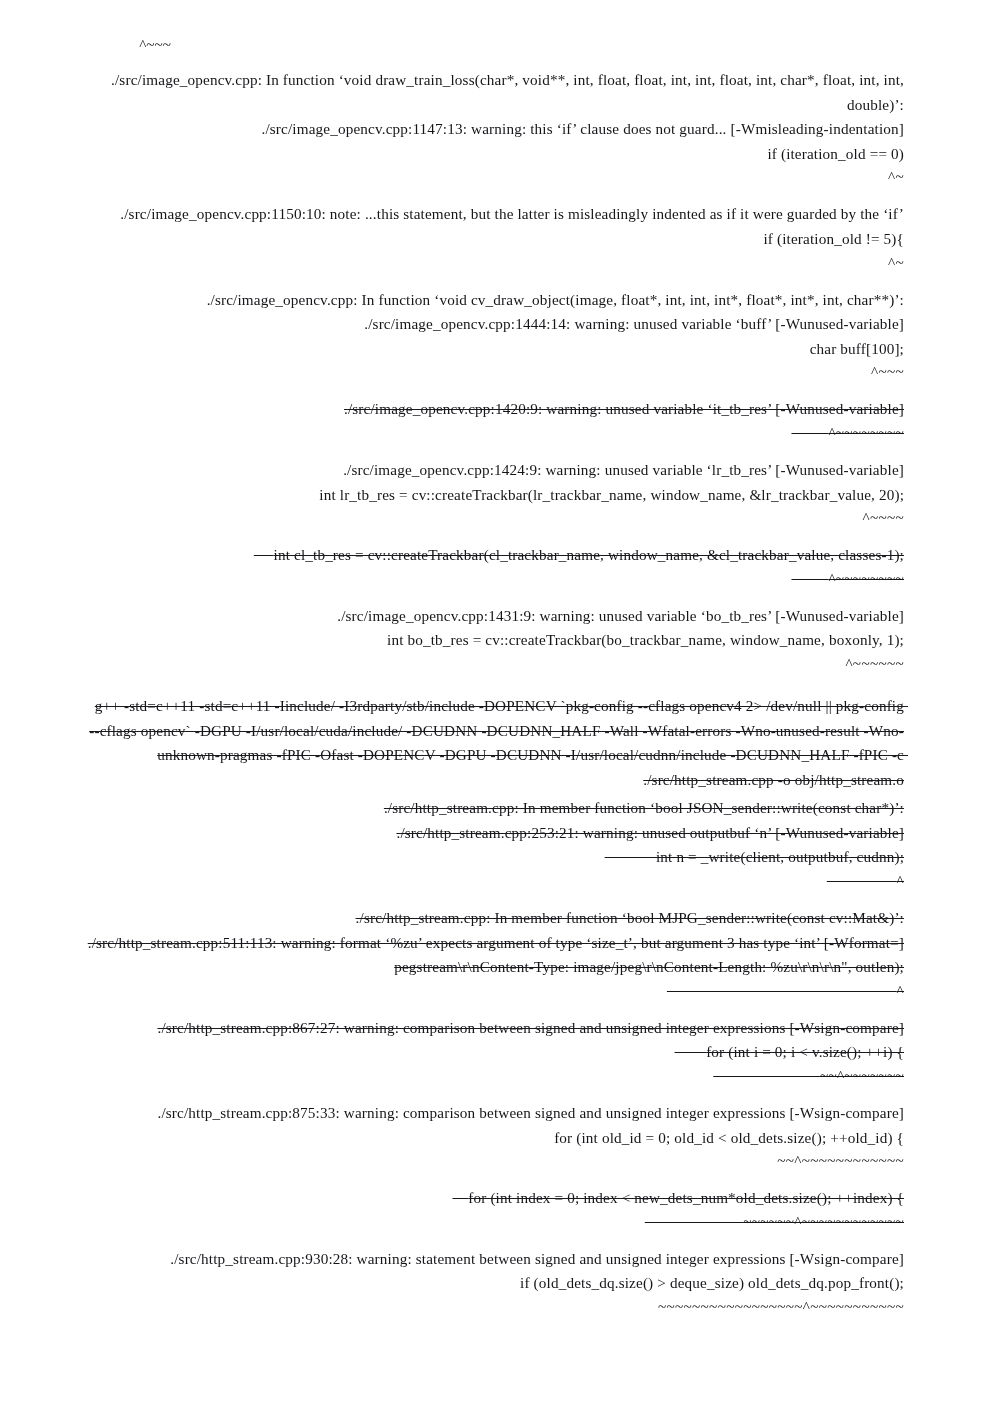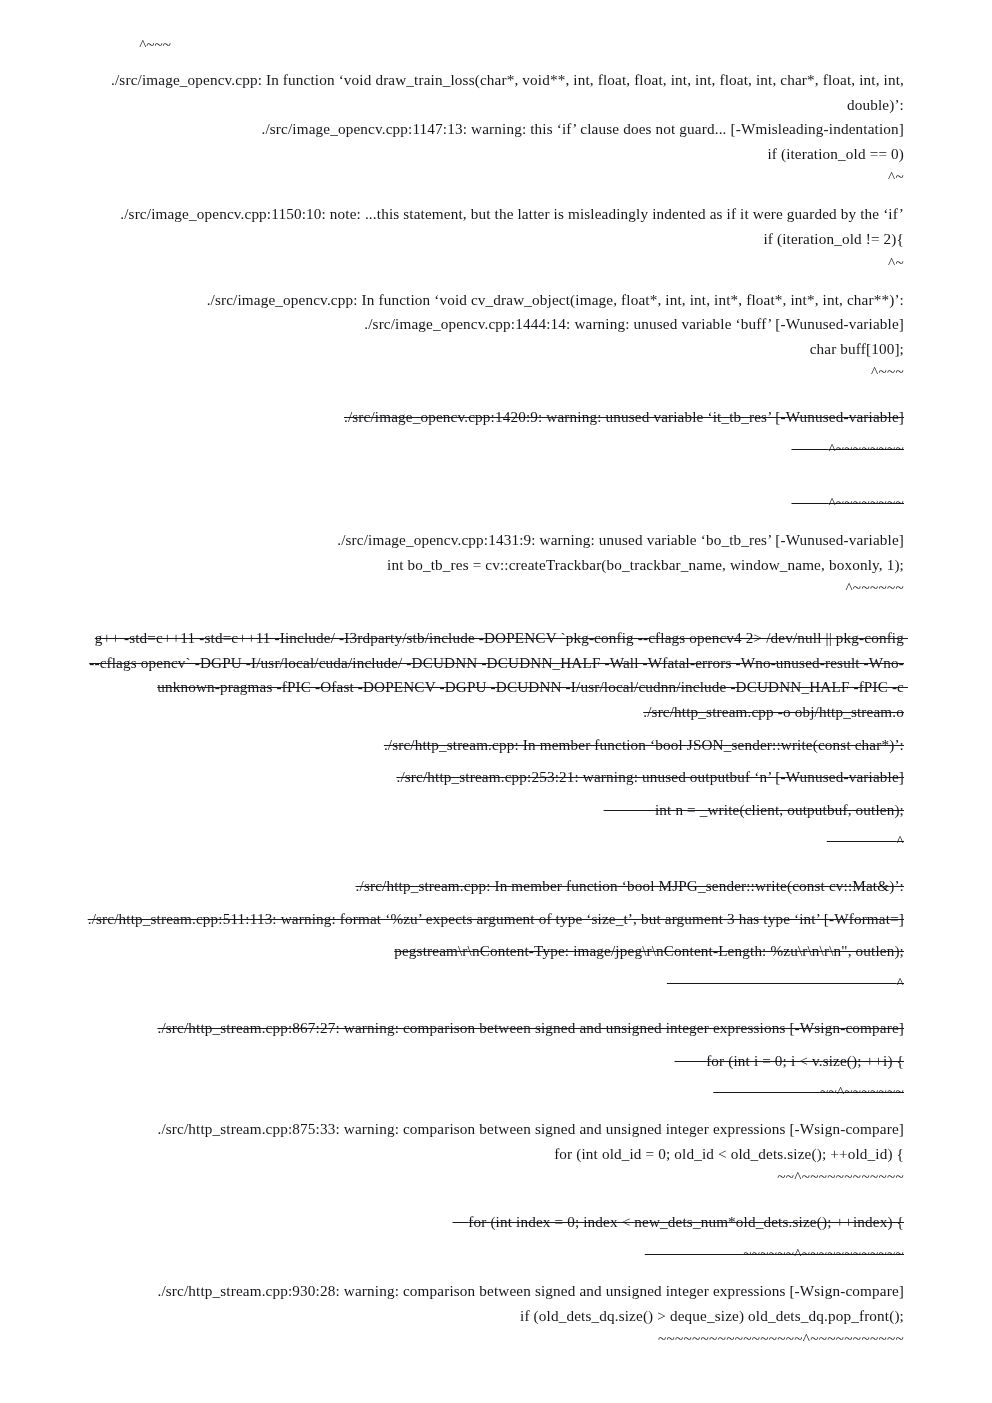--- a/index.html
+++ b/index.html
@@ -43,21 +43,20 @@
     text-align: right;
     margin: 0;
     letter-spacing: 0.01em;
   }
 
   
   .line.struck {
     text-decoration: line-through;
     text-decoration-thickness: 1.15px;
     text-decoration-color: #1a1a1e;
-    margin-top: 8px;
   }
 
   
   .line.caret {
     font-size: 15.2px;
     line-height: 22px;
     letter-spacing: 0.02em;
   }
 
   
@@ -87,54 +86,60 @@
     <div id="blocks-root">
         <div class="block">
           <div class="line">./src/image_opencv.cpp: In function ‘void draw_train_loss(char*, void**, int, float, float, int, int, float, int, char*, float, int, int, double)’:</div>
           <div class="line">./src/image_opencv.cpp:1147:13: warning: this ‘if’ clause does not guard... [-Wmisleading-indentation]</div>
           <div class="line">         if (iteration_old == 0)</div>
           <div class="line caret">         ^~</div>
         </div>
         <div class="gap-md"></div>
         <div class="block">
           <div class="line">./src/image_opencv.cpp:1150:10: note: ...this statement, but the latter is misleadingly indented as if it were guarded by the ‘if’</div>
-          <div class="line">      if (iteration_old != 2){</div>
+          <div class="line">      if (iteration_old != 5){</div>
           <div class="line caret">      ^~</div>
         </div>
         <div class="gap-md"></div>
         <div class="block">
           <div class="line">./src/image_opencv.cpp: In function ‘void cv_draw_object(image, float*, int, int, int*, float*, int*, int, char**)’:</div>
           <div class="line">./src/image_opencv.cpp:1444:14: warning: unused variable ‘buff’ [-Wunused-variable]</div>
           <div class="line">     char buff[100];</div>
           <div class="line caret">          ^~~~</div>
         </div>
         <div class="gap-md"></div>
         <div class="block">
           <div class="line struck">./src/image_opencv.cpp:1420:9: warning: unused variable ‘it_tb_res’ [-Wunused-variable]</div>
           <div class="line caret struck">         ^~~~~~~~~</div>
         </div>
         <div class="gap-md"></div>
+        <div class="block">
+          <div class="line">./src/image_opencv.cpp:1424:9: warning: unused variable ‘lr_tb_res’ [-Wunused-variable]</div>
+          <div class="line">    int lr_tb_res = cv::createTrackbar(lr_trackbar_name, window_name, &amp;lr_trackbar_value, 20);</div>
+          <div class="line caret">        ^~~~~</div>
+        </div>
         <div class="gap-md"></div>
         <div class="block">
+          <div class="line struck">     int cl_tb_res = cv::createTrackbar(cl_trackbar_name, window_name, &amp;cl_trackbar_value, classes-1);</div>
           <div class="line caret struck">         ^~~~~~~~~</div>
         </div>
         <div class="gap-md"></div>
         <div class="block">
           <div class="line">./src/image_opencv.cpp:1431:9: warning: unused variable ‘bo_tb_res’ [-Wunused-variable]</div>
           <div class="line">    int bo_tb_res = cv::createTrackbar(bo_trackbar_name, window_name, boxonly, 1);</div>
           <div class="line caret">        ^~~~~~~</div>
         </div>
         <div class="gap-lg"></div>
         <div class="block">
           <div class="line struck">g++ -std=c++11 -std=c++11 -Iinclude/ -I3rdparty/stb/include -DOPENCV `pkg-config --cflags opencv4 2&gt; /dev/null || pkg-config --cflags opencv` -DGPU -I/usr/local/cuda/include/ -DCUDNN -DCUDNN_HALF -Wall -Wfatal-errors -Wno-unused-result -Wno-unknown-pragmas -fPIC -Ofast -DOPENCV -DGPU -DCUDNN -I/usr/local/cudnn/include -DCUDNN_HALF -fPIC -c ./src/http_stream.cpp -o obj/http_stream.o</div>
         </div>
         <div class="block">
           <div class="line struck">./src/http_stream.cpp: In member function ‘bool JSON_sender::write(const char*)’:</div>
           <div class="line struck">./src/http_stream.cpp:253:21: warning: unused outputbuf ‘n’ [-Wunused-variable]</div>
-          <div class="line struck">             int n = _write(client, outputbuf, outlen);</div>
+          <div class="line struck">             int n = _write(client, outputbuf, cudnn);</div>
           <div class="line caret struck">                 ^</div>
         </div>
         <div class="gap-md"></div>
         <div class="block">
           <div class="line struck">./src/http_stream.cpp: In member function ‘bool MJPG_sender::write(const cv::Mat&amp;)’:</div>
           <div class="line struck">./src/http_stream.cpp:511:113: warning: format ‘%zu’ expects argument of type ‘size_t’, but argument 3 has type ‘int’ [-Wformat=]</div>
           <div class="line struck">pegstream\r\nContent-Type: image/jpeg\r\nContent-Length: %zu\r\n\r\n", outlen);</div>
           <div class="line caret struck">                                                        ^</div>
         </div>
         <div class="gap-md"></div>
@@ -149,20 +154,20 @@
           <div class="line">    for (int old_id = 0; old_id &lt; old_dets.size(); ++old_id) {</div>
           <div class="line caret">                         ~~^~~~~~~~~~~~~</div>
         </div>
         <div class="gap-md"></div>
         <div class="block">
           <div class="line struck">    for (int index = 0; index &lt; new_dets_num*old_dets.size(); ++index) {</div>
           <div class="line caret struck">                        ~~~~~~^~~~~~~~~~~~~</div>
         </div>
         <div class="gap-md"></div>
         <div class="block">
-          <div class="line">./src/http_stream.cpp:930:28: warning: comparison between signed and unsigned integer expressions [-Wsign-compare]</div>
+          <div class="line">./src/http_stream.cpp:930:28: warning: statement between signed and unsigned integer expressions [-Wsign-compare]</div>
           <div class="line">    if (old_dets_dq.size() &gt; deque_size) old_dets_dq.pop_front();</div>
           <div class="line caret">        ~~~~~~~~~~~~~~~~~^~~~~~~~~~~~</div>
         </div>
       </div>
 
   </div>
 </div>
 
 </body></html>

